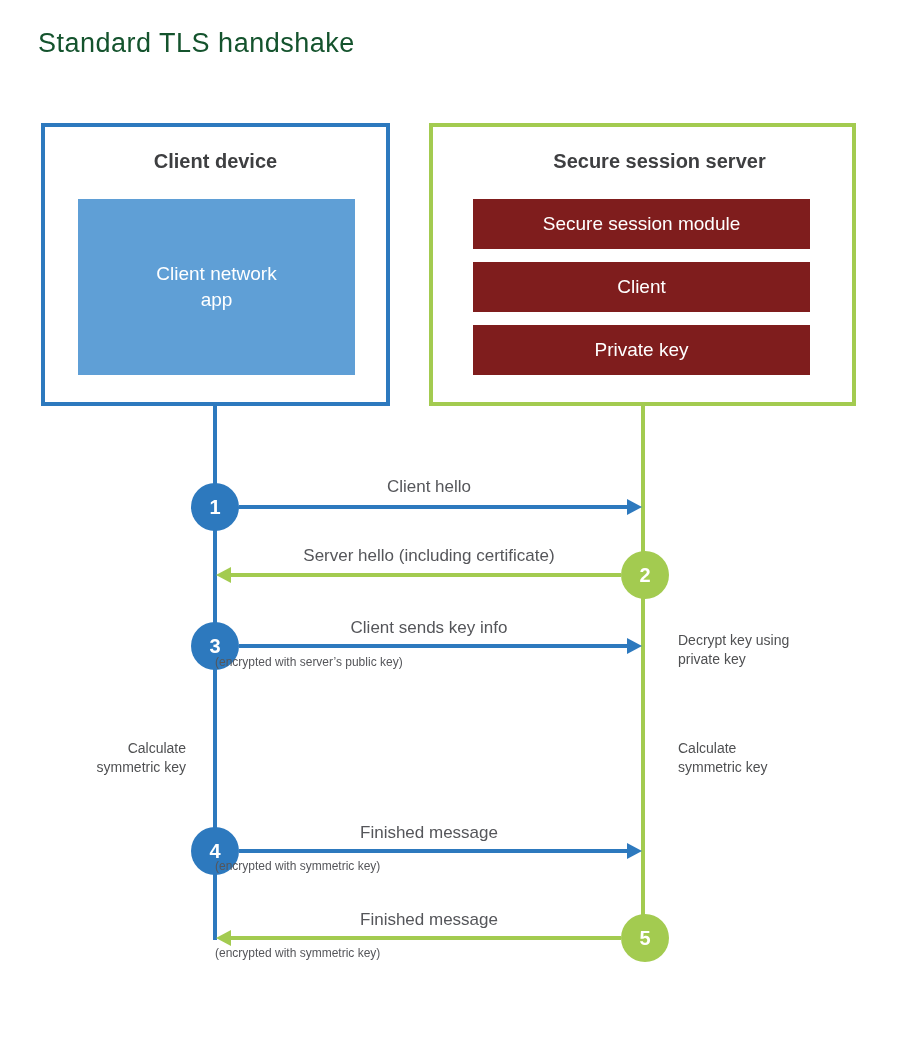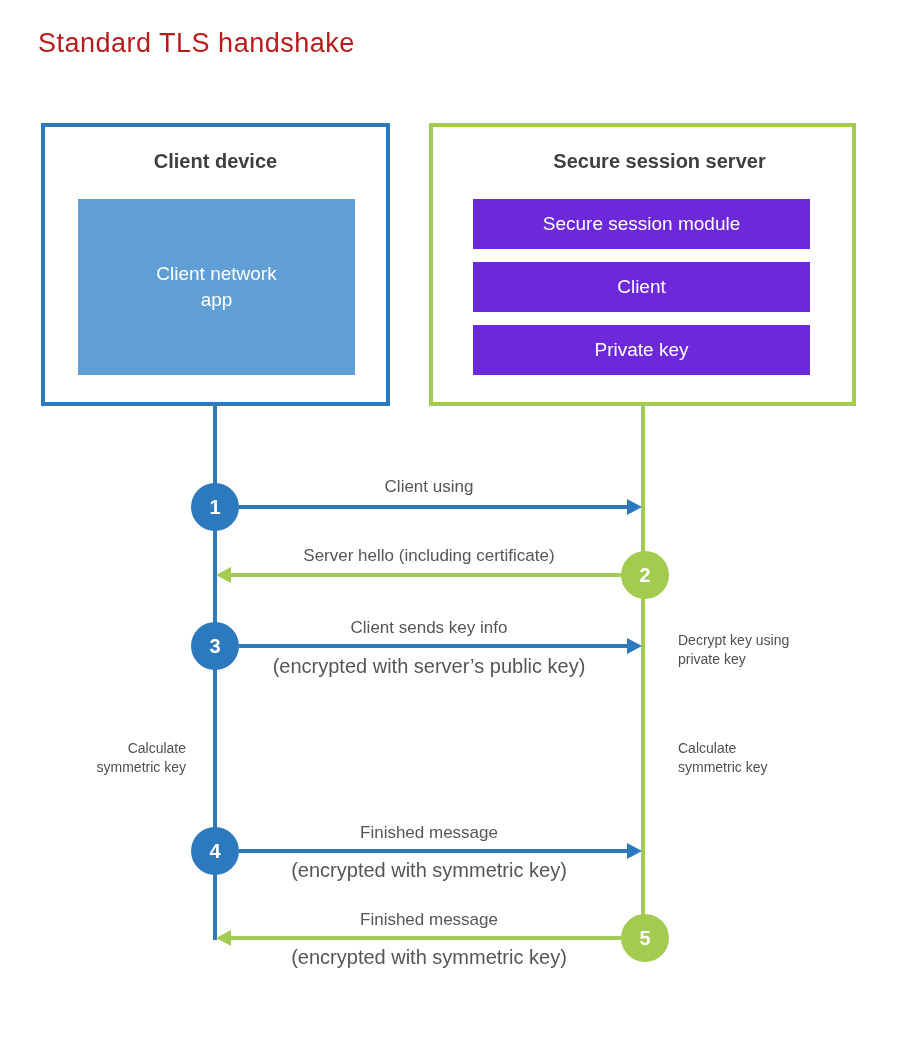--- a/index.html
+++ b/index.html
@@ -12,42 +12,42 @@
     background: #ffffff;
     overflow: hidden;
   }
   .abs { position: absolute; }
 
   .diagram-title {
     left: 38px; top: 28px;
     font-size: 27px;
     font-weight: 300;
     letter-spacing: 0.5px;
-    color: #b91c1c;
+    color: #14532d;
   }
 
   
   .actor-box { border: 4px solid; background: #ffffff; }
   .actor-box.blue { border-color: #2d79be; }
   .actor-box.green { border-color: #a3cb50; }
   .actor-heading {
     font-size: 20px;
     font-weight: bold;
     color: #3e3f41;
     text-align: center;
   }
   .component-fill {
     display: flex; align-items: center; justify-content: center;
     text-align: center;
     color: #ffffff;
     font-size: 19px;
     line-height: 1.35;
   }
   .component-fill.blue { background: #5f9fd6; }
-  .component-fill.green { background: #6d28d9; }
+  .component-fill.green { background: #7f1d1d; }
   .component-fill .wrap-narrow { max-width: 150px; }
 
   
   .lifeline { width: 4px; }
   .lifeline.blue { background: #2d79be; }
   .lifeline.green { background: #a3cb50; }
 
   
   .arrow-line { height: 4px; }
   .arrow-line.blue { background: #2d79be; }
@@ -70,22 +70,21 @@
 
   
   .msg-label {
     left: 215px; width: 428px;
     text-align: center;
     font-size: 17px;
     color: #55565a;
   }
   .msg-sublabel {
     left: 215px; width: 428px;
-    text-align: center;
-    font-size: 20px;
+    font-size: 12px;
     color: #55565a;
   }
 
   
   .side-note {
     font-size: 14px;
     line-height: 19px;
     color: #4f5052;
     white-space: pre-line;
   }
@@ -113,21 +112,21 @@
   <div class="abs component-fill green" style="left:473px; top:262px; width:337px; height:50px;">
     <span>Client</span>
   </div>
   <div class="abs component-fill green" style="left:473px; top:325px; width:337px; height:50px;">
     <span>Private key</span>
   </div>
 
   <div class="abs lifeline blue" style="left:213px; top:406px; height:534px;"></div>
   <div class="abs lifeline green" style="left:641px; top:406px; height:532px;"></div>
 
-  <div class="abs msg-label" style="top:477px;">Client using</div>
+  <div class="abs msg-label" style="top:477px;">Client hello</div>
   <div class="abs arrow-line blue" style="left:239px; top:505px; width:388px;"></div>
   <div class="abs arrow-head right blue" style="left:627px; top:499px;"></div>
   <div class="abs step-circle blue" style="left:191px; top:483px;">
     <span>1</span>
   </div>
 
   <div class="abs msg-label" style="top:546px;">Server hello (including certificate)</div>
   <div class="abs arrow-line green" style="left:231px; top:573px; width:390px;"></div>
   <div class="abs arrow-head left green" style="left:216px; top:567px;"></div>
   <div class="abs step-circle green" style="left:621px; top:551px;">

